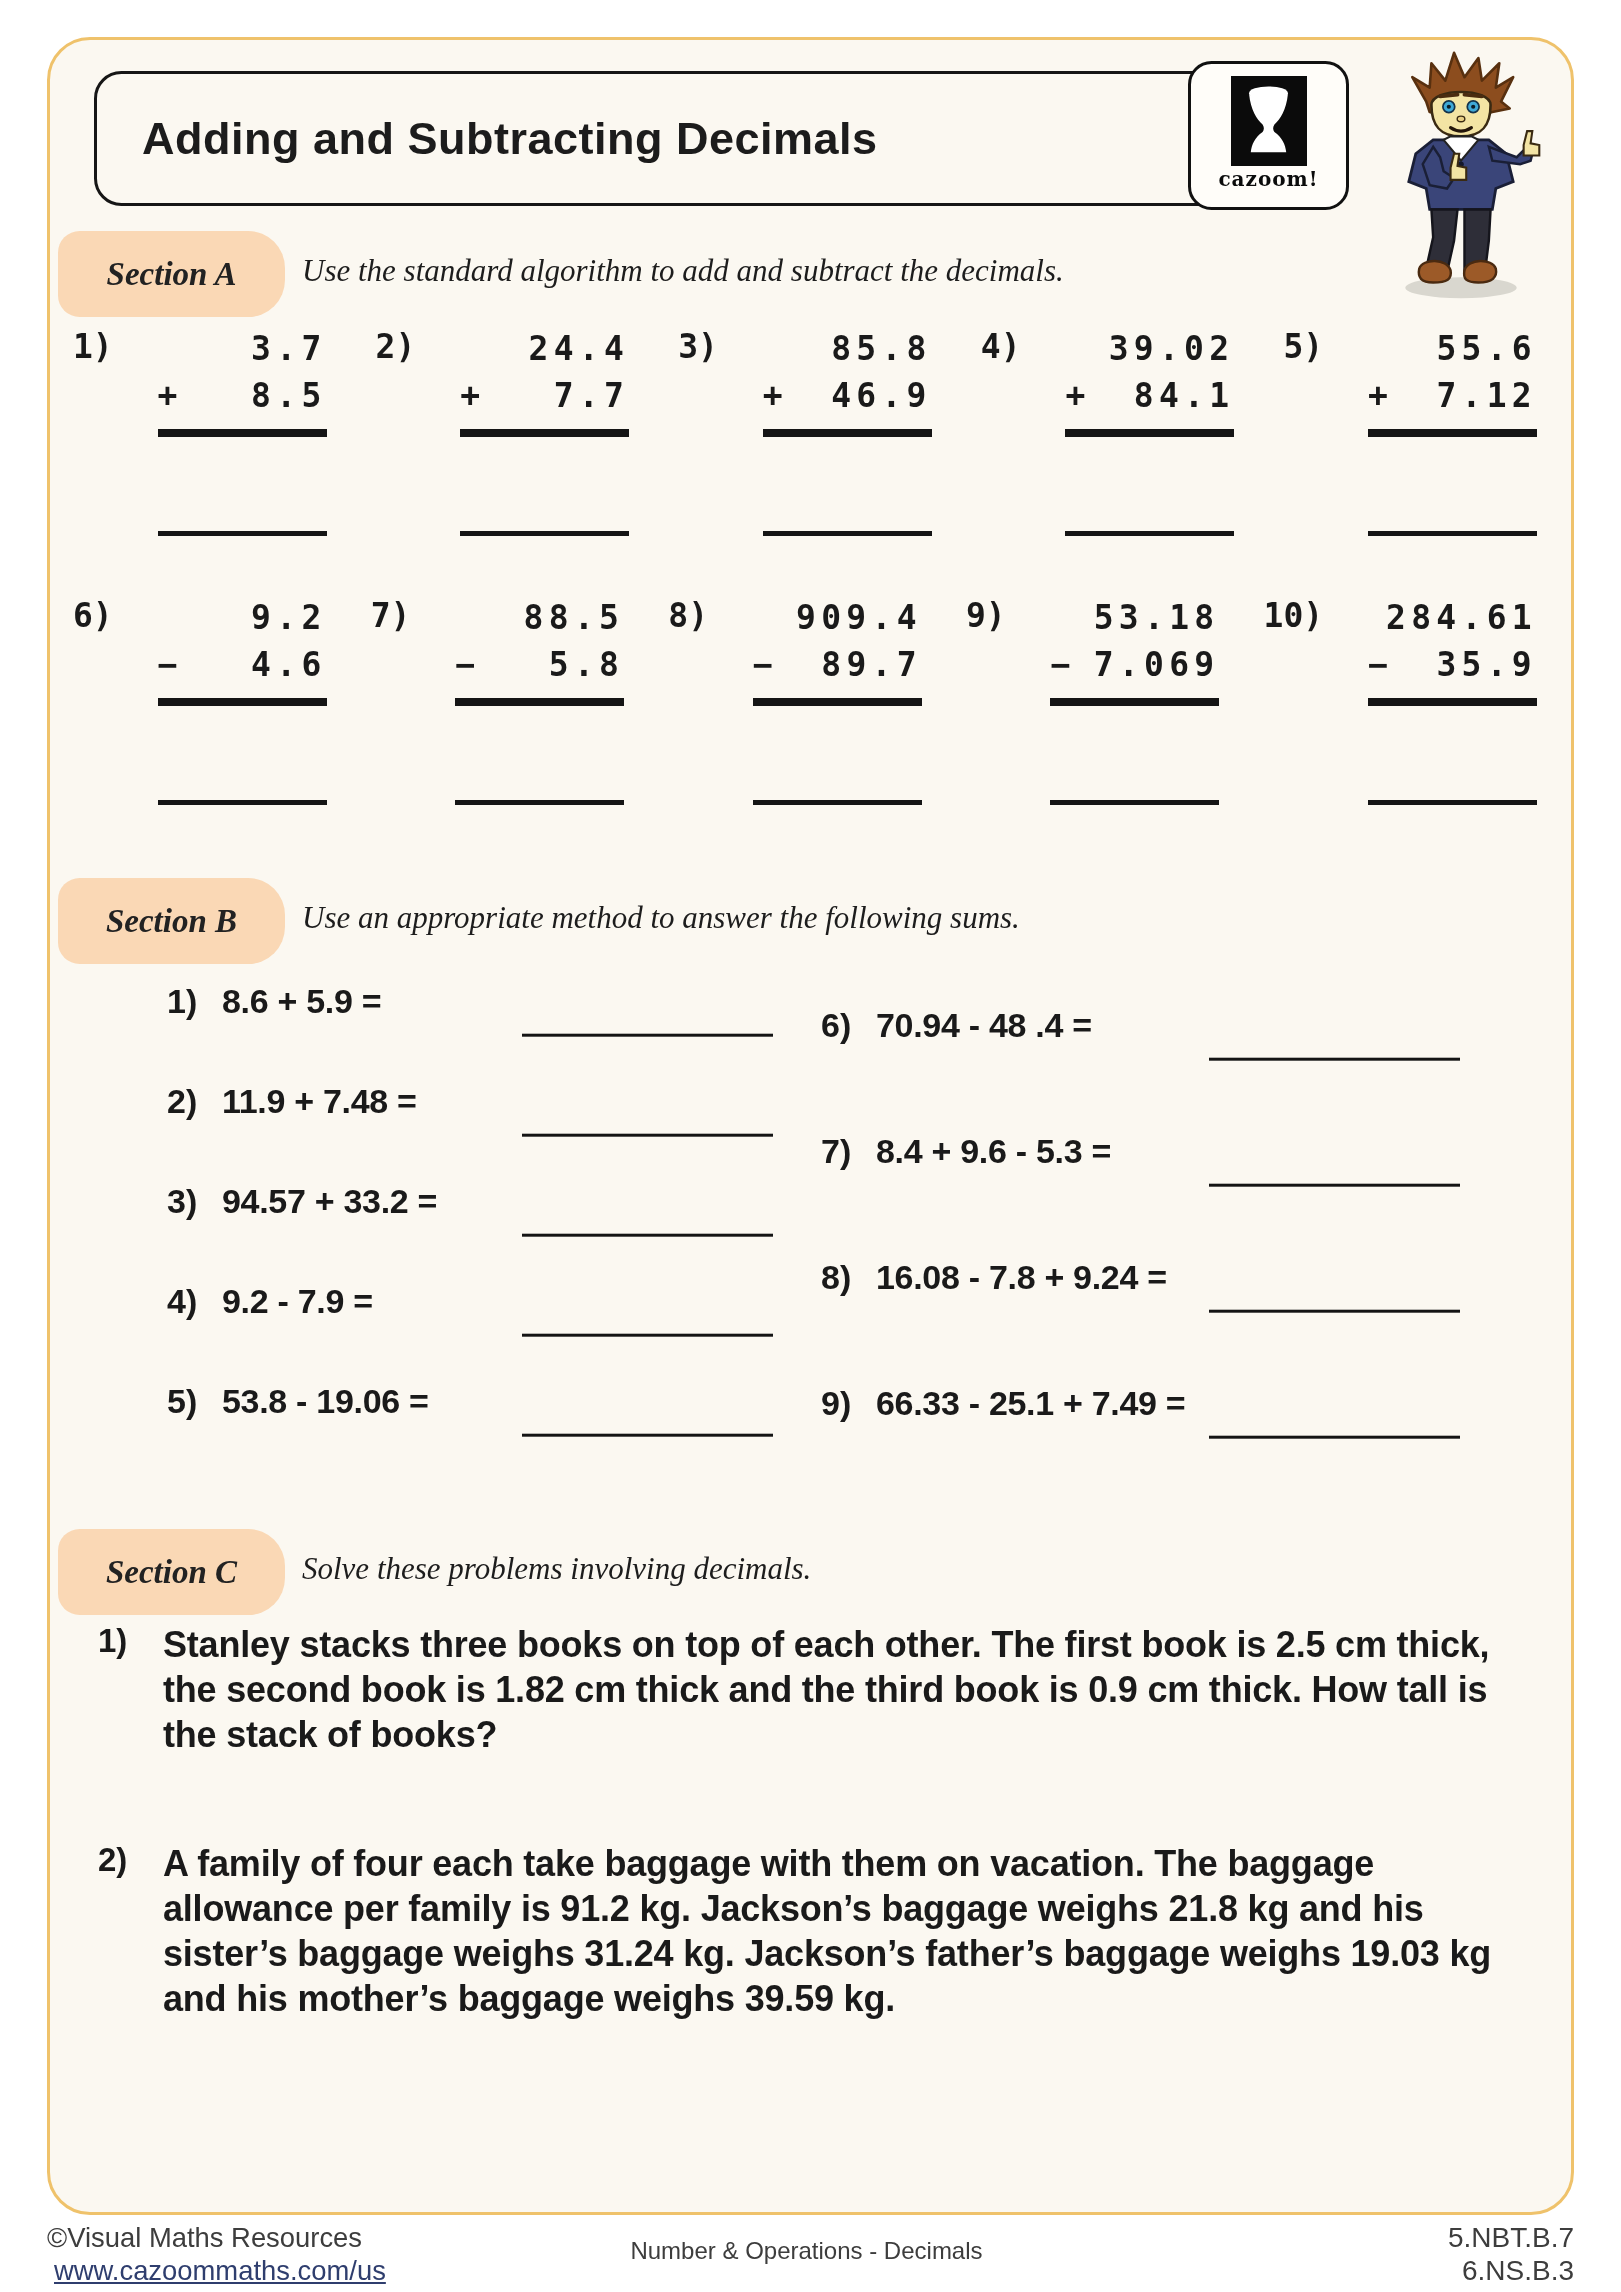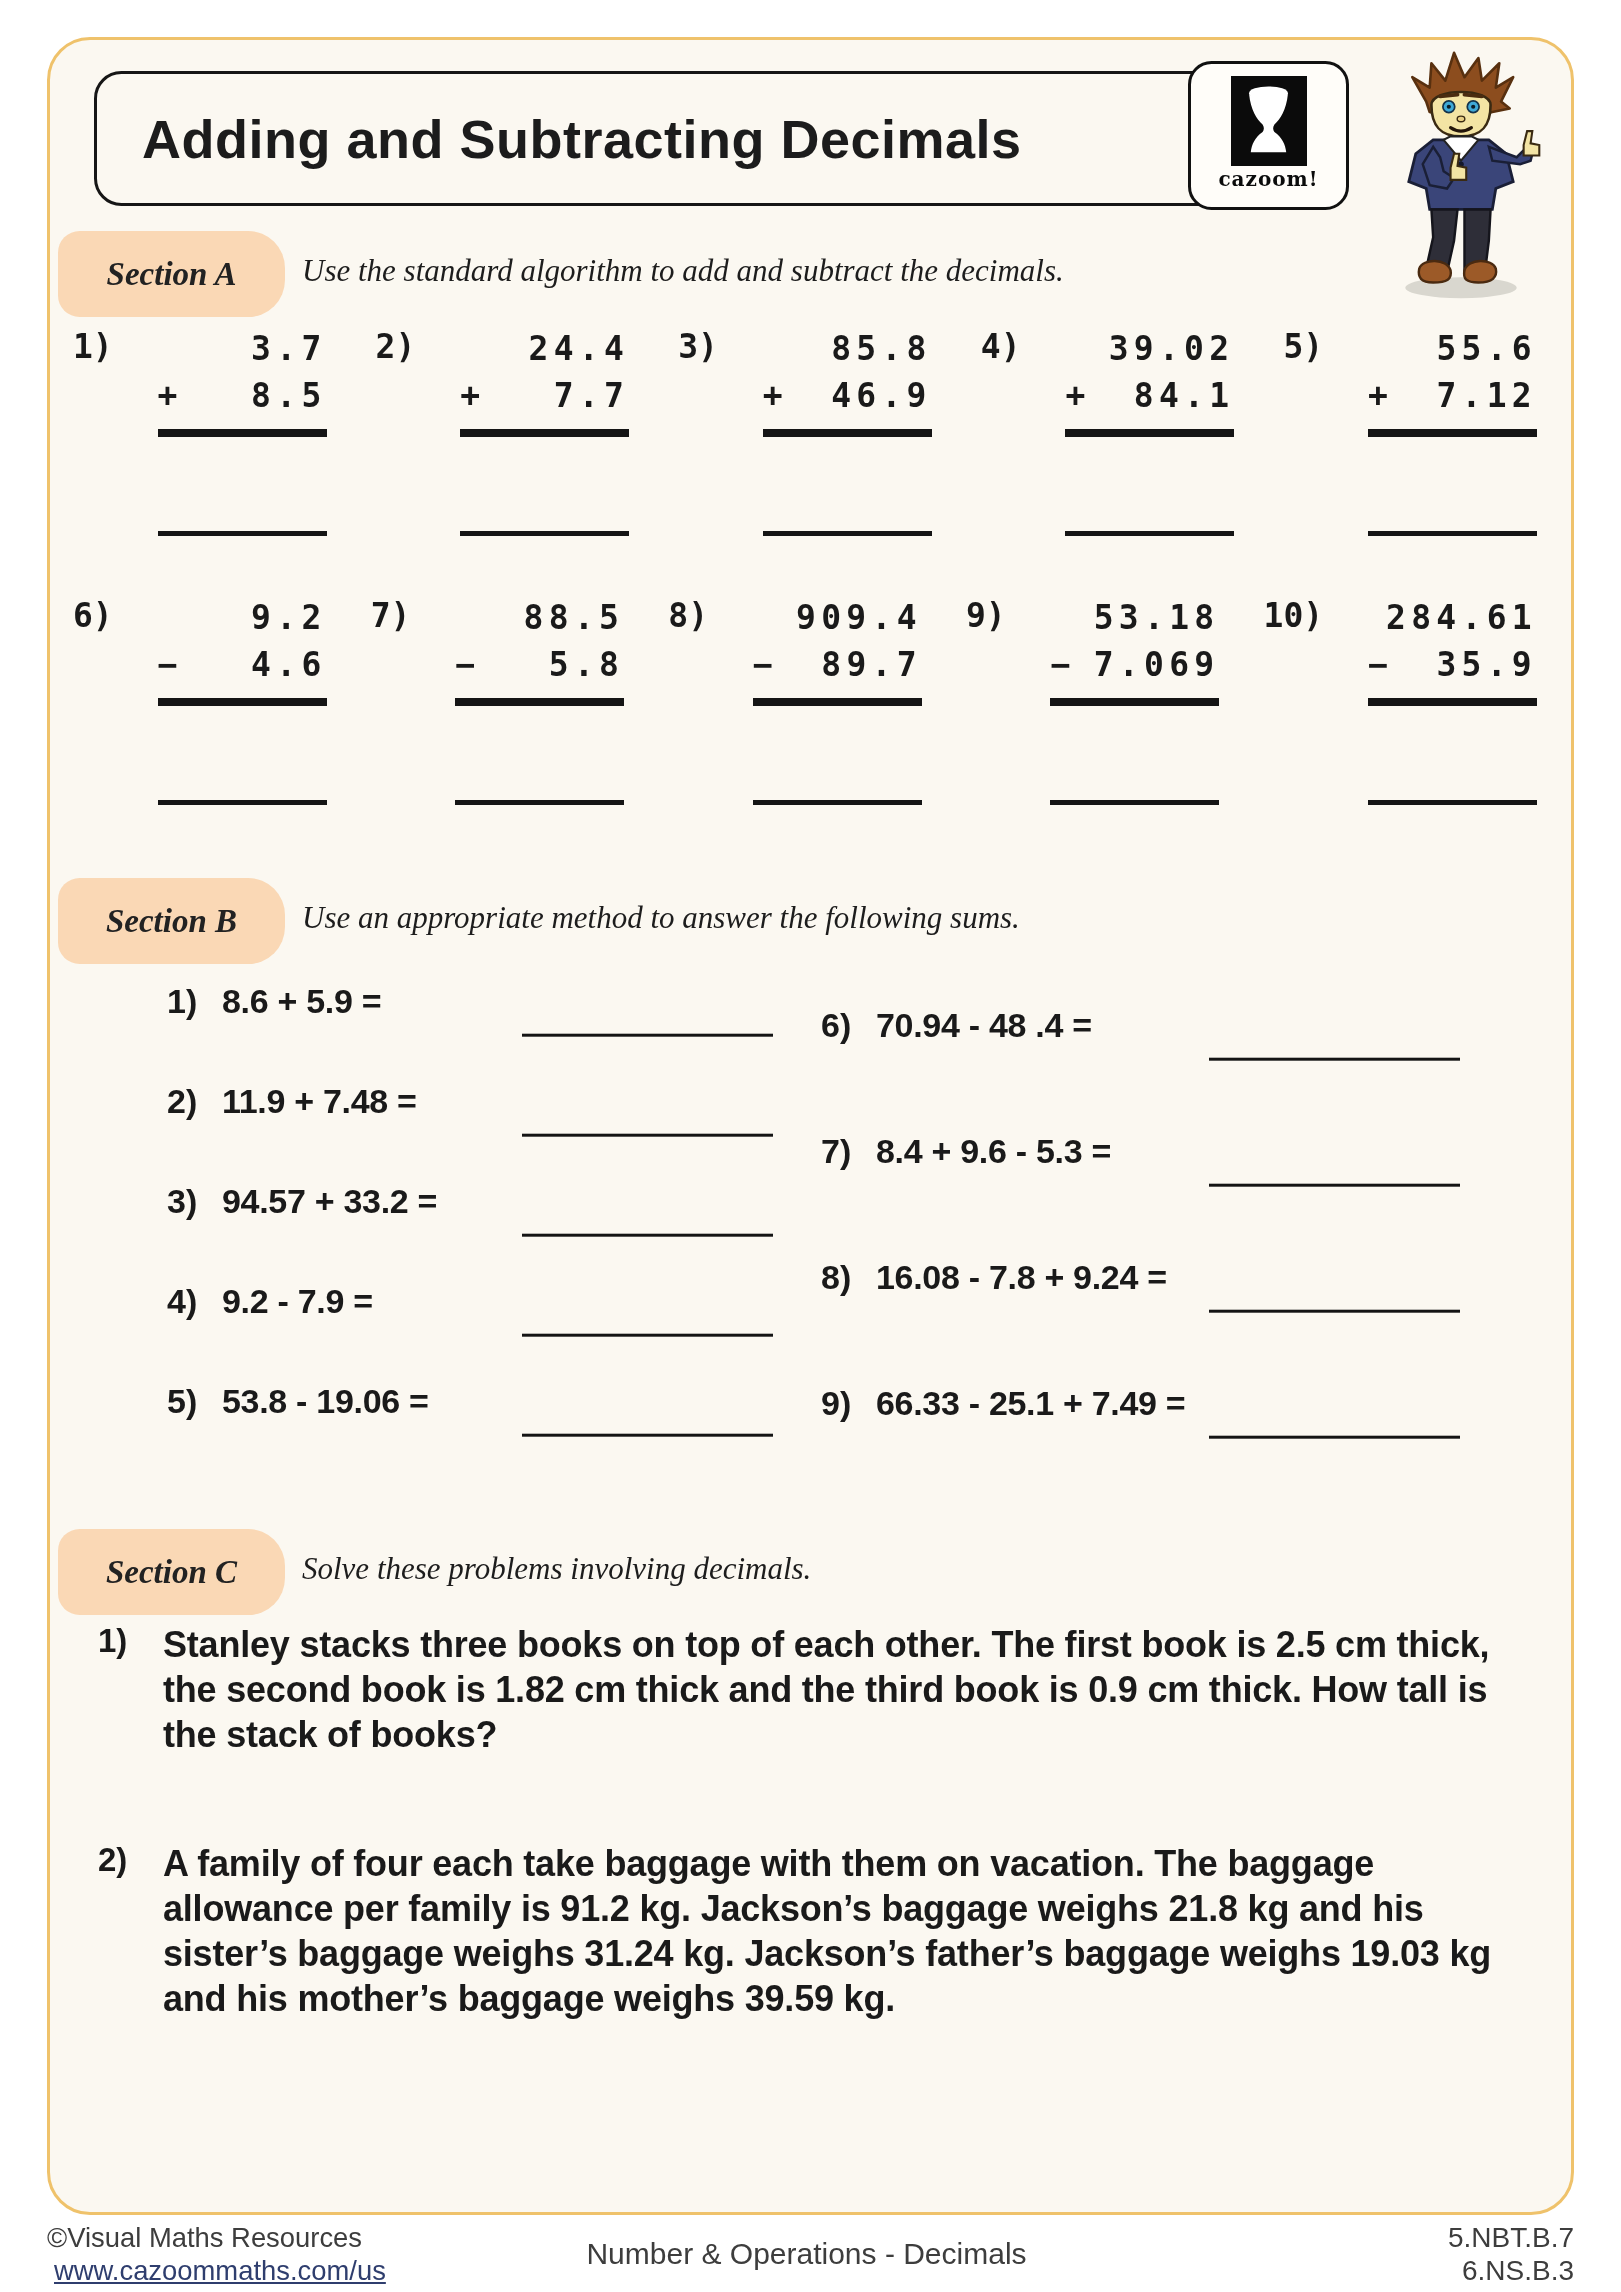--- a/index.html
+++ b/index.html
@@ -12,21 +12,21 @@
     position:absolute; left:47px; top:37px; width:1527px; height:2178px;
     border:3.9px solid #efc26b; border-radius:43px; background:#fbf8f1;
   }
   
   .title-box {
     position:absolute; left:94px; top:71px; width:1253px; height:135px;
     border:3.9px solid #161616; border-radius:27.4px; background:#fbf8f1;
     display:flex; align-items:center; padding-left:45px;
   }
   .title-box h1 {
-    font-size:54px; font-weight:bold; letter-spacing:0.5px; color:#1c1c1c;
+    font-size:45px; font-weight:bold; letter-spacing:0.5px; color:#1c1c1c;
   }
   .logo-box {
     position:absolute; left:1188px; top:61px; width:161px; height:149px;
     background:#fffdf9; border:3.9px solid #111; border-radius:23.5px;
     display:flex; flex-direction:column; align-items:center; justify-content:flex-start;
     padding-top:11.8px; z-index:3;
   }
   .drum-square { width:76px; height:90px; background:#0b0b0b; display:flex; align-items:center; justify-content:center; }
   .logo-word { font-family:"DejaVu Serif", serif; font-weight:bold; font-size:20px; color:#0b0b0b; margin-top:1px; letter-spacing:1px; }
   .mascot { position:absolute; left:1374px; top:49px; width:174px; height:253px; z-index:2; }
@@ -73,21 +73,21 @@
   
   .wp { position:absolute; left:98px; width:1431px; display:grid; grid-template-columns:65px 1fr; }
   .wp-num { font-weight:bold; font-size:33px; }
   .wp-text { font-weight:bold; font-size:36px; line-height:45px; letter-spacing:-0.2px; max-width:1364px; }
   .wp-sub { font-weight:bold; font-size:33px; line-height:45px; letter-spacing:-0.2px; }
   .wp-sub.gap { margin-top:37px; }
   
   .footer { position:absolute; left:47px; right:47px; top:2217px; height:74px; }
   .foot-left { position:absolute; left:0; top:3.9px; font-size:27.4px; color:#3d3d3d; line-height:33px; }
   .foot-link { color:#2f3e6e; text-decoration:underline; cursor:pointer;margin-left:7px; }
-  .foot-center { position:absolute; left:0; right:8px; top:19.6px; text-align:center; font-size:30px; color:#3d3d3d; }
+  .foot-center { position:absolute; left:0; right:8px; top:19.6px; text-align:center; font-size:24px; color:#3d3d3d; }
   .foot-right { position:absolute; right:0; top:3.9px; text-align:right; font-size:28px; color:#3d3d3d; line-height:33px; }
 </style>
 </head>
 <body>
 
 <div class="frame"></div>
 
 <div class="title-box">
   <h1>Adding and Subtracting Decimals</h1>
 </div>

